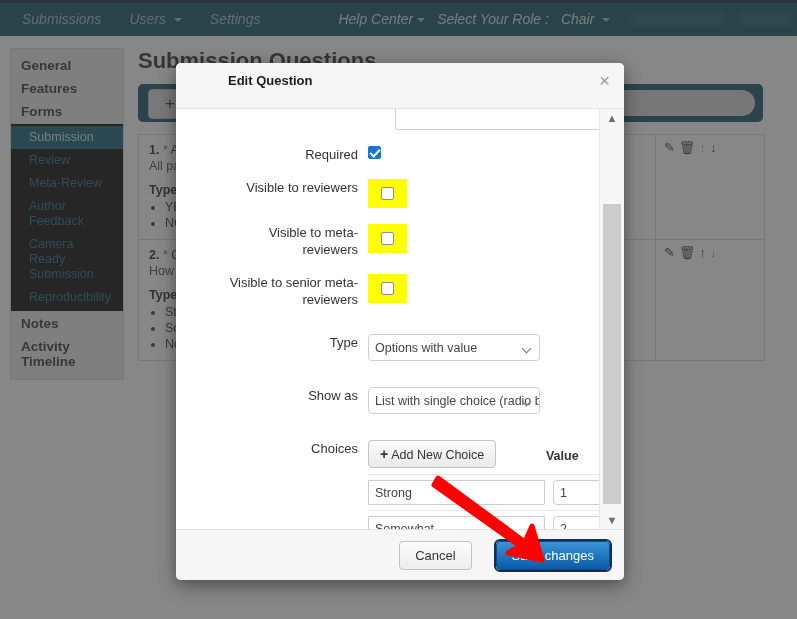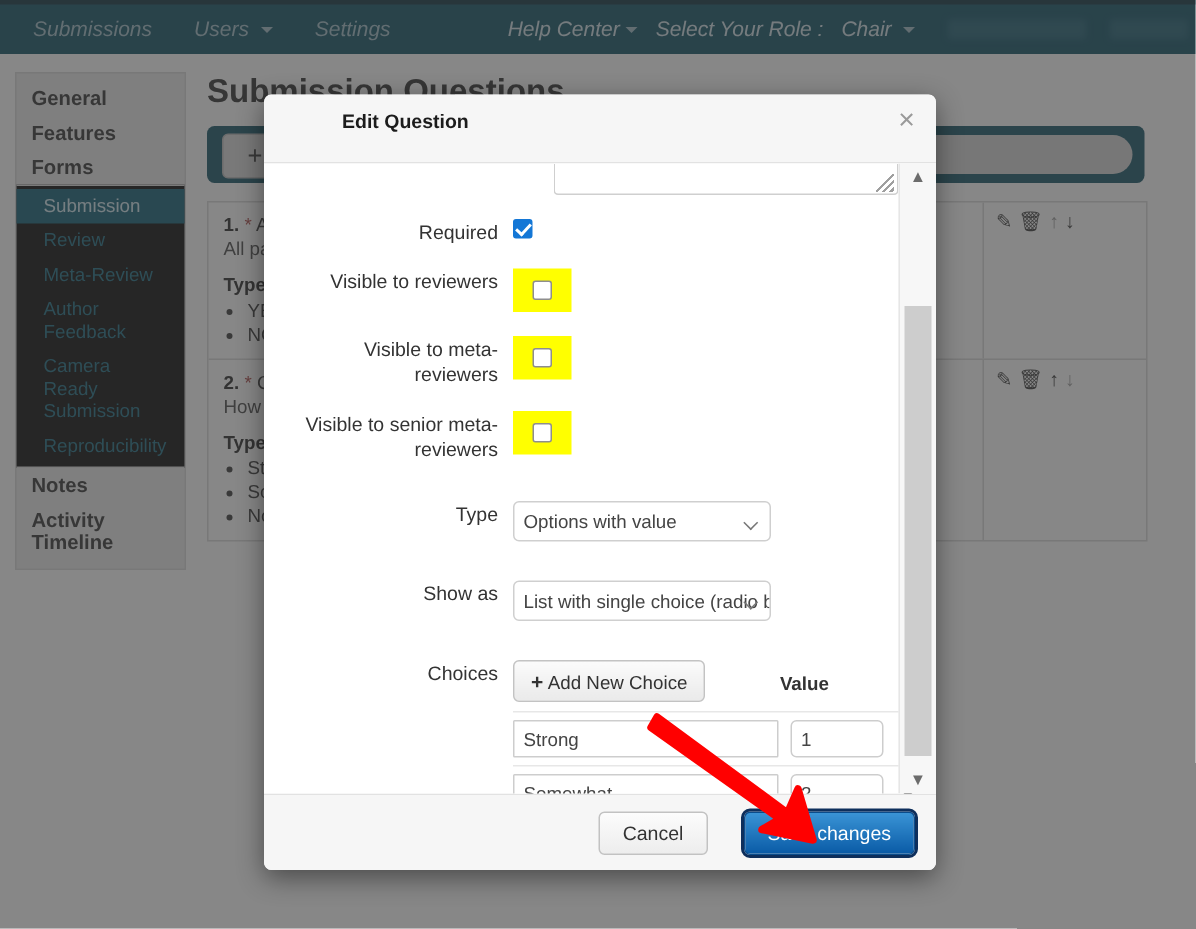--- a/index.html
+++ b/index.html
@@ -187,22 +187,22 @@
     cursor: pointer; line-height: 1;
   }
   .modal-body {
     flex: 1 1 auto;
     position: relative;
     overflow: hidden;
     background: #fff;
   }
   .form-area {
     position: absolute;
-    top: 0; left: 16px;
-    width: 424px; height: 100%;
+    top: 0; left: 0;
+    width: 424px; height: 100%; padding-left: 42px;
   }
   .scroll-inner { padding: 0 0 8px 0; }
 
   .toprow { padding: 0 22px; }
   .toparea {
     margin-left: 155px;
     width: 228px; height: 20px;
     border: 1px solid #cfcfcf;
     border-top: none;
     border-radius: 0 0 3px 3px;

